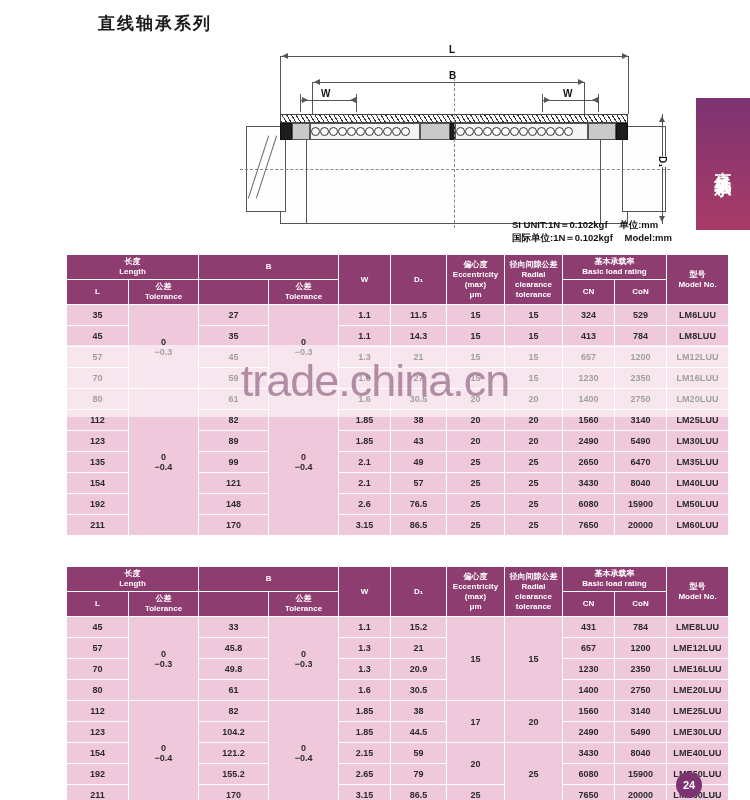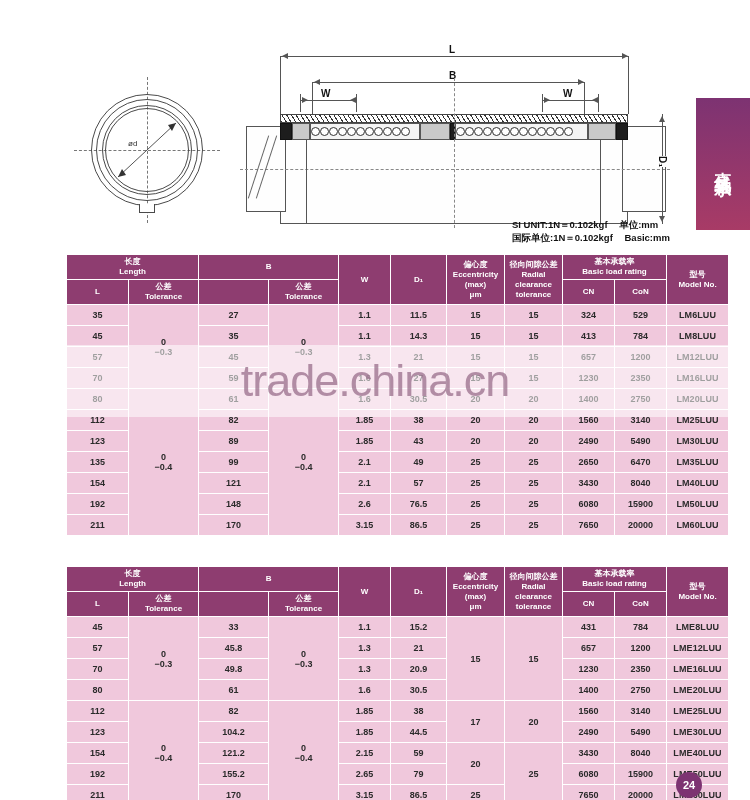--- a/index.html
+++ b/index.html
@@ -174,36 +174,22 @@
   .edge-fade {
     position:absolute; left:0; top:252px; width:12px; height:540px;
     background:linear-gradient(90deg,#fff 0%, rgba(255,255,255,0) 100%);
   }
 </style>
 </head>
 <body>
 
 <div id="drawing-area">
 
-
-  <div id="circle-view">
-    <div class="axis-h"></div>
-    <div class="axis-v"></div>
-    <div class="circ c1"></div>
-    <div class="circ c2"></div>
-    <div class="circ c3"></div>
-    <div class="circ c4"></div>
-    <svg class="dia-line" viewBox="0 0 74 74">
-      <line x1="8" y1="64" x2="66" y2="10" stroke="#555" stroke-width="1"></line>
-      <polygon points="66,10 58,12 62,18" fill="#333"></polygon>
-      <polygon points="8,64 16,62 12,56" fill="#333"></polygon>
-    </svg>
-    <div class="dia-label">ød</div>
-    <div class="keyway"></div>
-  </div>
+  <div class="title-cn">直线轴承系列</div>
+
 
   <div id="section-view">
 
     <div class="dimline" style="left:22px; top:26px; width:348px;"></div>
     <div class="dimtick" style="left:22px; top:26px; height:58px;"></div>
     <div class="dimtick" style="left:370px; top:26px; height:58px;"></div>
     <div class="arrowL" style="left:24px; top:23px;"></div>
     <div class="arrowR" style="left:364px; top:23px;"></div>
     <div class="dimtext" style="left:188px; top:14px;">L</div>
 
@@ -286,21 +272,21 @@
     <div class="dimtext" style="left:396px; top:126px; writing-mode:vertical-rl;">D₁</div>
   </div>
 
   <div class="units-note">
     <div>
       <span>SI  UNIT:1N＝0.102kgf</span>
       <span class="cell2">单位:mm</span>
     </div>
     <div>
       <span>国际单位:1N＝0.102kgf</span>
-      <span class="cell2">Basic:mm</span>
+      <span class="cell2">Model:mm</span>
     </div>
   </div>
 </div>
 
 <div id="side-banner">
   <span class="vtxt">直线轴承</span>
 </div>
 
 <table class="spec-table" id="table-1">
   <colgroup>

